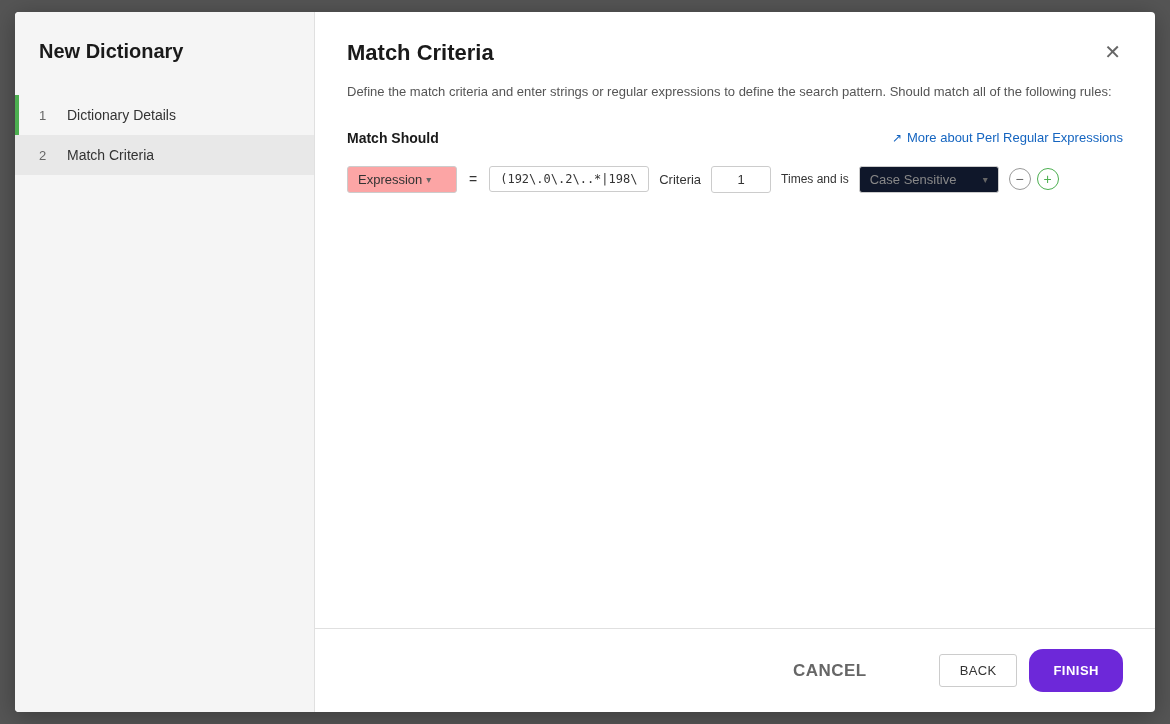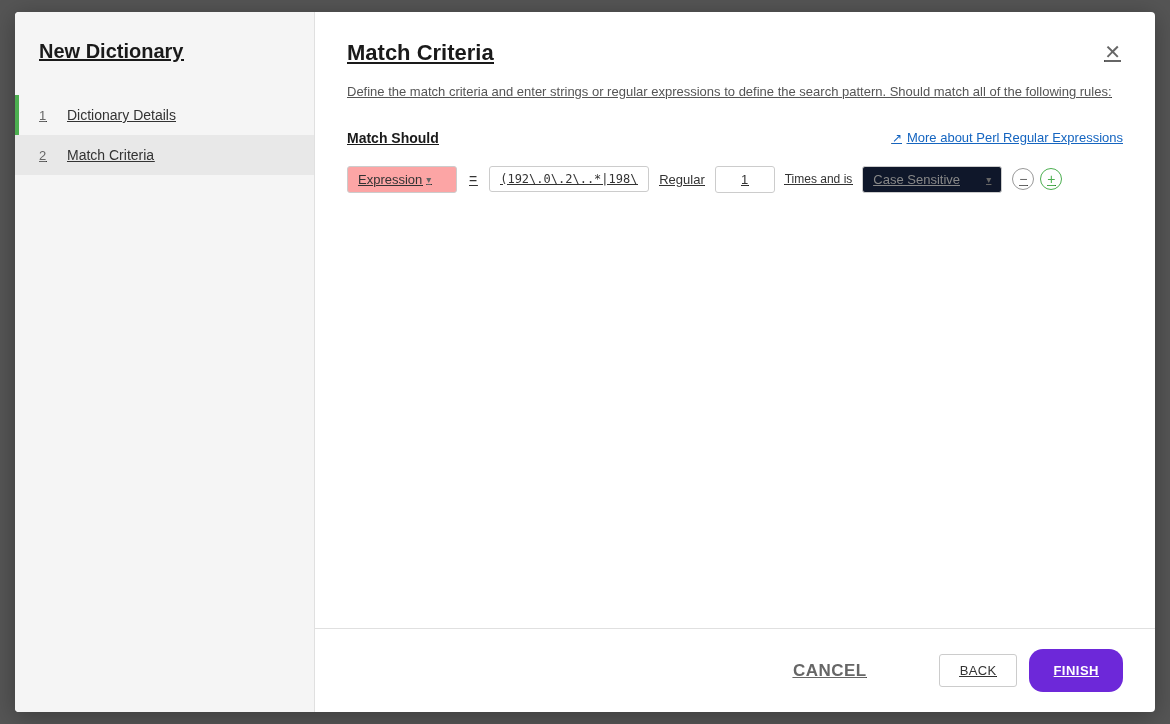--- a/index.html
+++ b/index.html
@@ -1,15 +1,15 @@
 <!DOCTYPE html>
 <html><head>
   <meta charset="utf-8">
   <style>
-    * { box-sizing: border-box; margin: 0; padding: 0; text-decoration: underline; }
+    * { box-sizing: border-box; margin: 0; padding: 0; }
     body {
       background: #555;
       display: flex;
       align-items: center;
       justify-content: center;
       width: 1170px;
       height: 724px;
       font-family: -apple-system, BlinkMacSystemFont, "Segoe UI", Helvetica, Arial, sans-serif;
     }
     .dialog {
@@ -325,21 +325,21 @@
       <div class="rule-row">
         <div class="expr-dropdown">
           <span>Expression</span>
           <span class="chevron">▾</span>
         </div>
 
         <span class="equals-sign">=</span>
 
         <input class="expr-input" type="text" value="(192\.0\.2\..*|198\.51\.1..." style="">
 
-        <span class="repeated-label">Regular</span>
+        <span class="repeated-label">Criteria</span>
 
         <input class="times-input" type="text" value="1" style="">
 
         <span class="times-and-is">Times and is</span>
 
         <div class="case-dropdown">
           <span>Case Sensitive</span>
           <span class="chevron">▾</span>
         </div>
 

